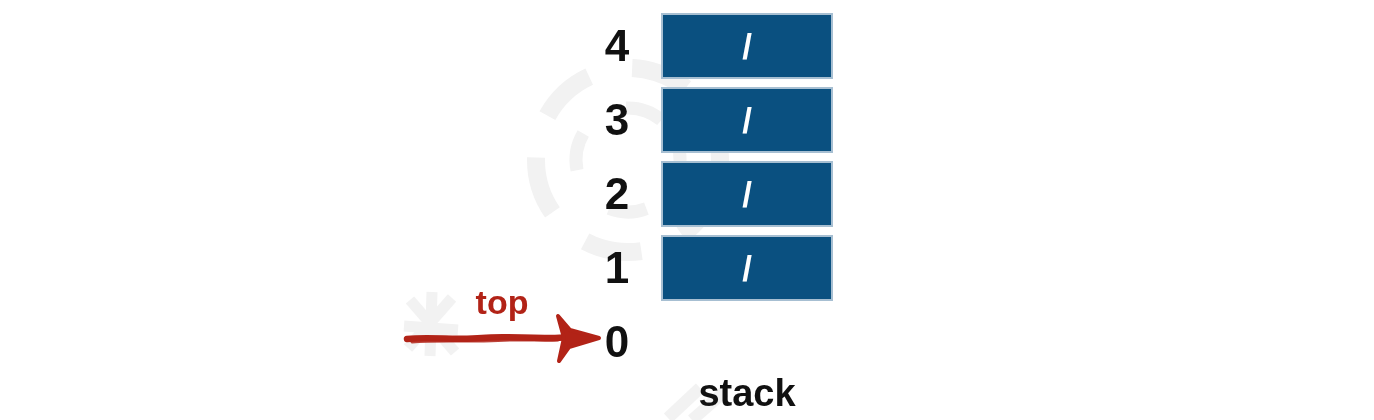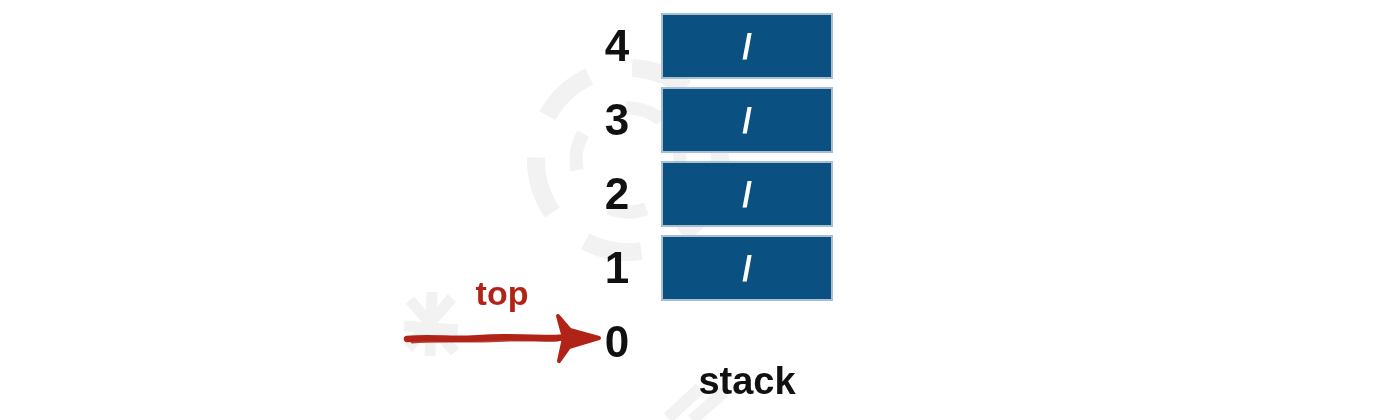--- a/index.html
+++ b/index.html
@@ -36,26 +36,26 @@
     background:var(--cell-fill);
     border:2px solid var(--cell-border);
     display:flex;align-items:center;justify-content:center;
   }
   .cellval{
     color:var(--cell-text);
     font-size:35px;font-weight:600;
     line-height:1;
   }
   .caption{
-    position:absolute;left:661px;top:360px;width:172px;
+    position:absolute;left:661px;top:372px;width:172px;
     text-align:center;
     font-size:38px;font-weight:700;color:var(--index-text);
   }
   .pointer-label{
-    position:absolute;left:450px;top:276px;width:104px;
+    position:absolute;left:450px;top:285px;width:104px;
     text-align:center;
     font-size:34px;font-weight:700;color:var(--pointer);
     line-height:1;
   }
   .pointer-arrow{position:absolute;left:398px;top:302px;}
   .arrow-stroke{stroke:var(--pointer);fill:none;stroke-linecap:round;}
   .arrow-fill{fill:var(--pointer);stroke:var(--pointer);stroke-linejoin:round;}
   .wm{stroke:var(--watermark);fill:none;}
 </style>
 </head>

